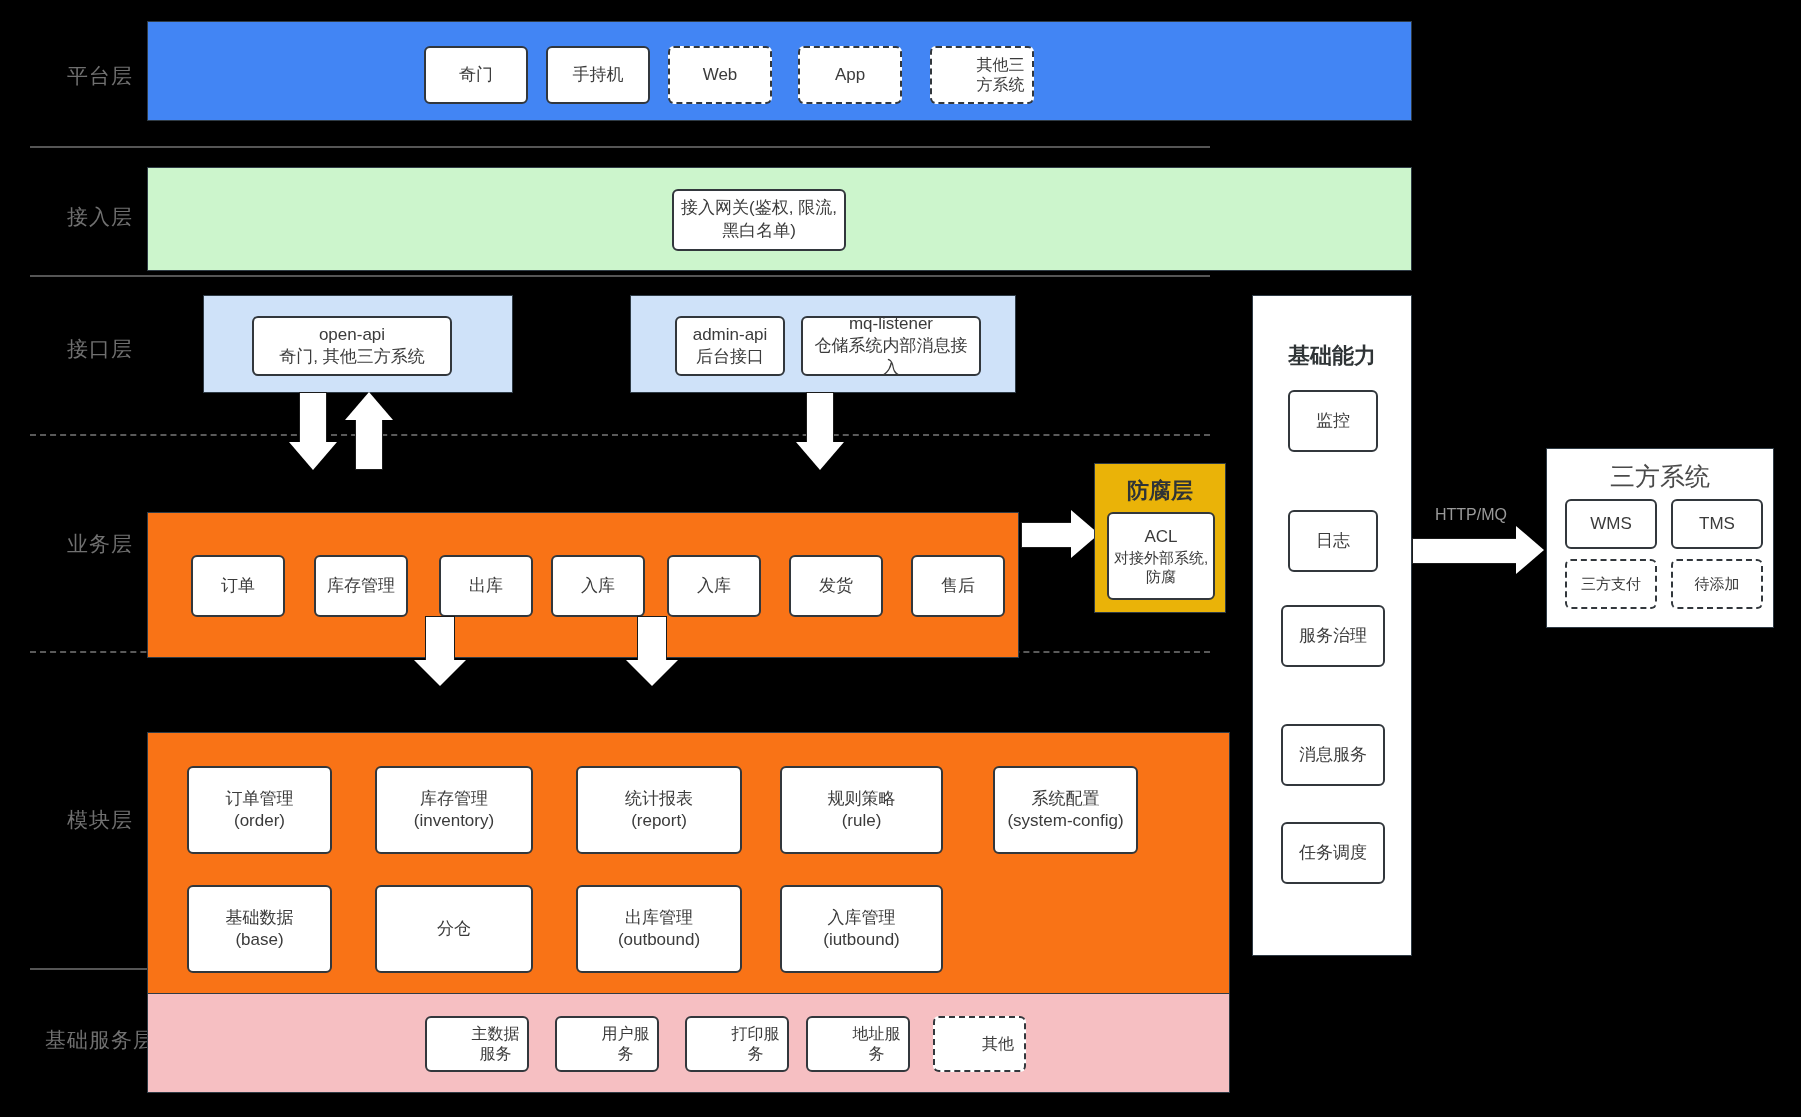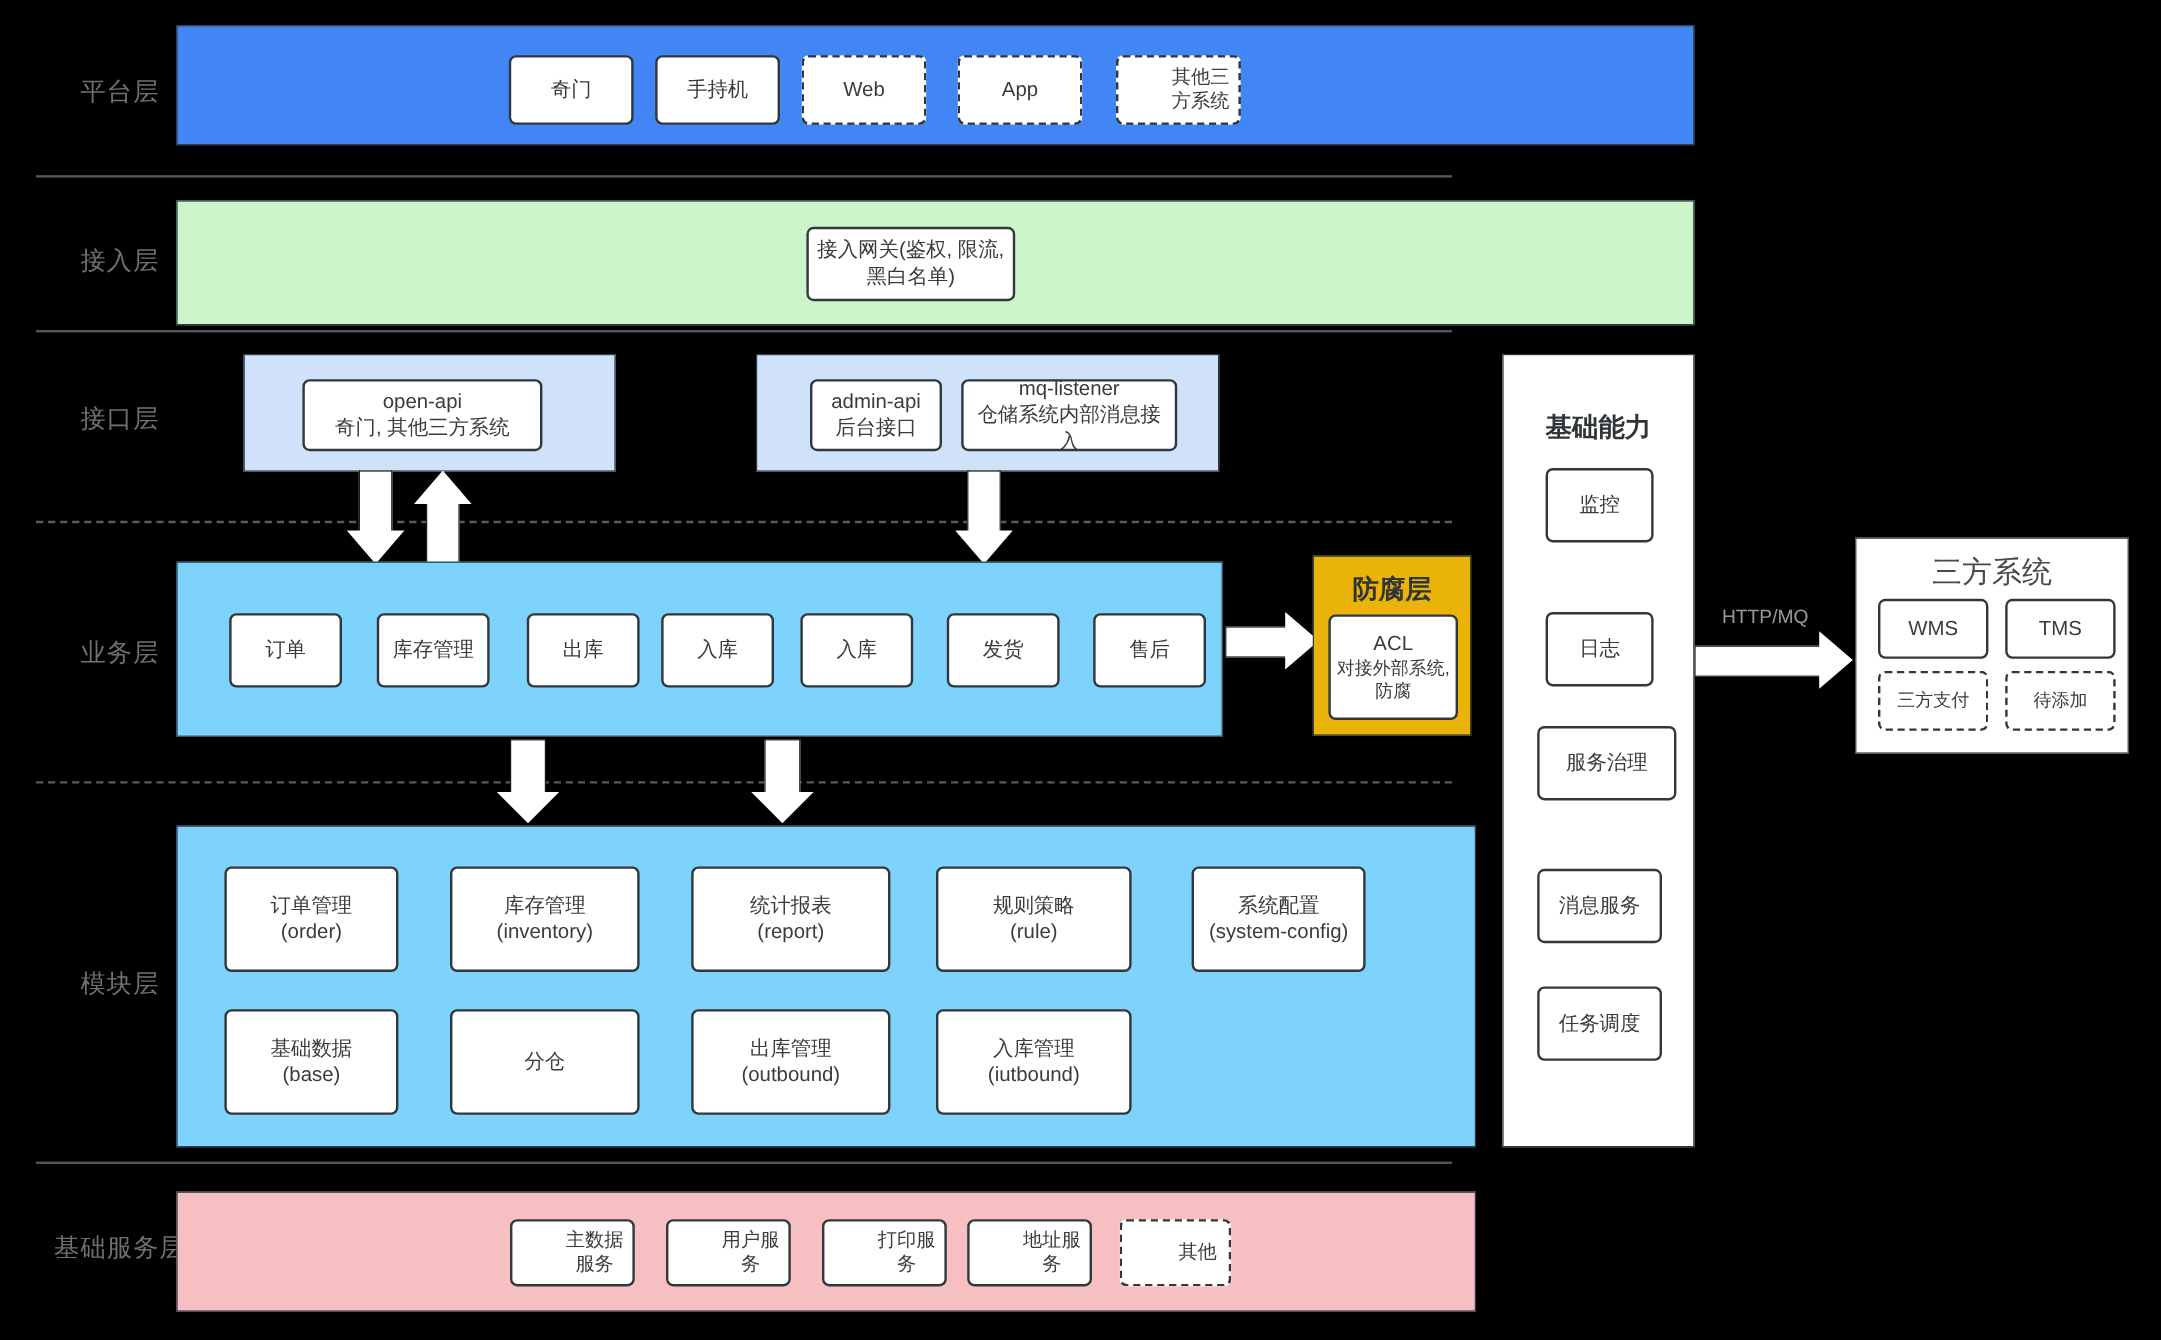--- a/index.html
+++ b/index.html
@@ -18,21 +18,21 @@
 
   
   .sep{position:absolute;left:30px;width:1180px;height:0;border-top:2px solid #555;}
   .sep.dashed{border-top:2px dashed #5a5a5a;}
 
   
   .band{position:absolute;border:1px solid #2f3b45;box-sizing:border-box;}
   .band.blue{background:#4285f4;}
   .band.green{background:#ccf5cc;}
   .band.lightblue{background:#cfe2f9;}
-  .band.peach{background:#7dd3fc;}
+  .band.peach{background:#f97316;margin-top:44px;}
   .band.pink{background:#f6bfc2;}
   .band.grey{background:#ffffff;}
   .band.teal{background:#eab308;}
   .band.white{background:#ffffff;}
 
   
   .node{
     position:absolute;box-sizing:border-box;background:#fff;
     border:2px solid #32373c;border-radius:6px;
     display:flex;align-items:center;justify-content:center;
@@ -189,21 +189,21 @@
     <div class="node" style="left:632px;top:152px;width:163px;height:88px;flex-direction:column;">
       <span>入库管理</span>
       <span>(iutbound)</span>
     </div>
   </div>
 
   <div class="band grey" style="left:1252px;top:295px;width:160px;height:661px;">
     <div class="band-title" style="top:45px;">基础能力</div>
     <div class="node" style="left:35px;top:94px;width:90px;height:62px;">监控</div>
     <div class="node" style="left:35px;top:204px;width:90px;height:62px;margin-top:10px;">日志</div>
-    <div class="node" style="left:28px;top:309px;width:116px;height:62px;">服务治理</div>
+    <div class="node" style="left:28px;top:309px;width:104px;height:62px;">服务治理</div>
     <div class="node" style="left:28px;top:428px;width:104px;height:62px;">消息服务</div>
     <div class="node" style="left:28px;top:526px;width:104px;height:62px;">任务调度</div>
   </div>
 
   <div class="edge-label" style="left:1435px;top:506px;">HTTP/MQ</div>
   <div class="arrow" style="left:1412px;top:528px;width:132px;height:46px;">
     <div class="shaft" style="left:0;top:10px;width:106px;height:26px;border-right:none;"></div>
     <div class="head" style="left:104px;top:-2px;border-top:24px solid transparent;border-bottom:24px solid transparent;border-left:28px solid #fff;"></div>
   </div>
 

